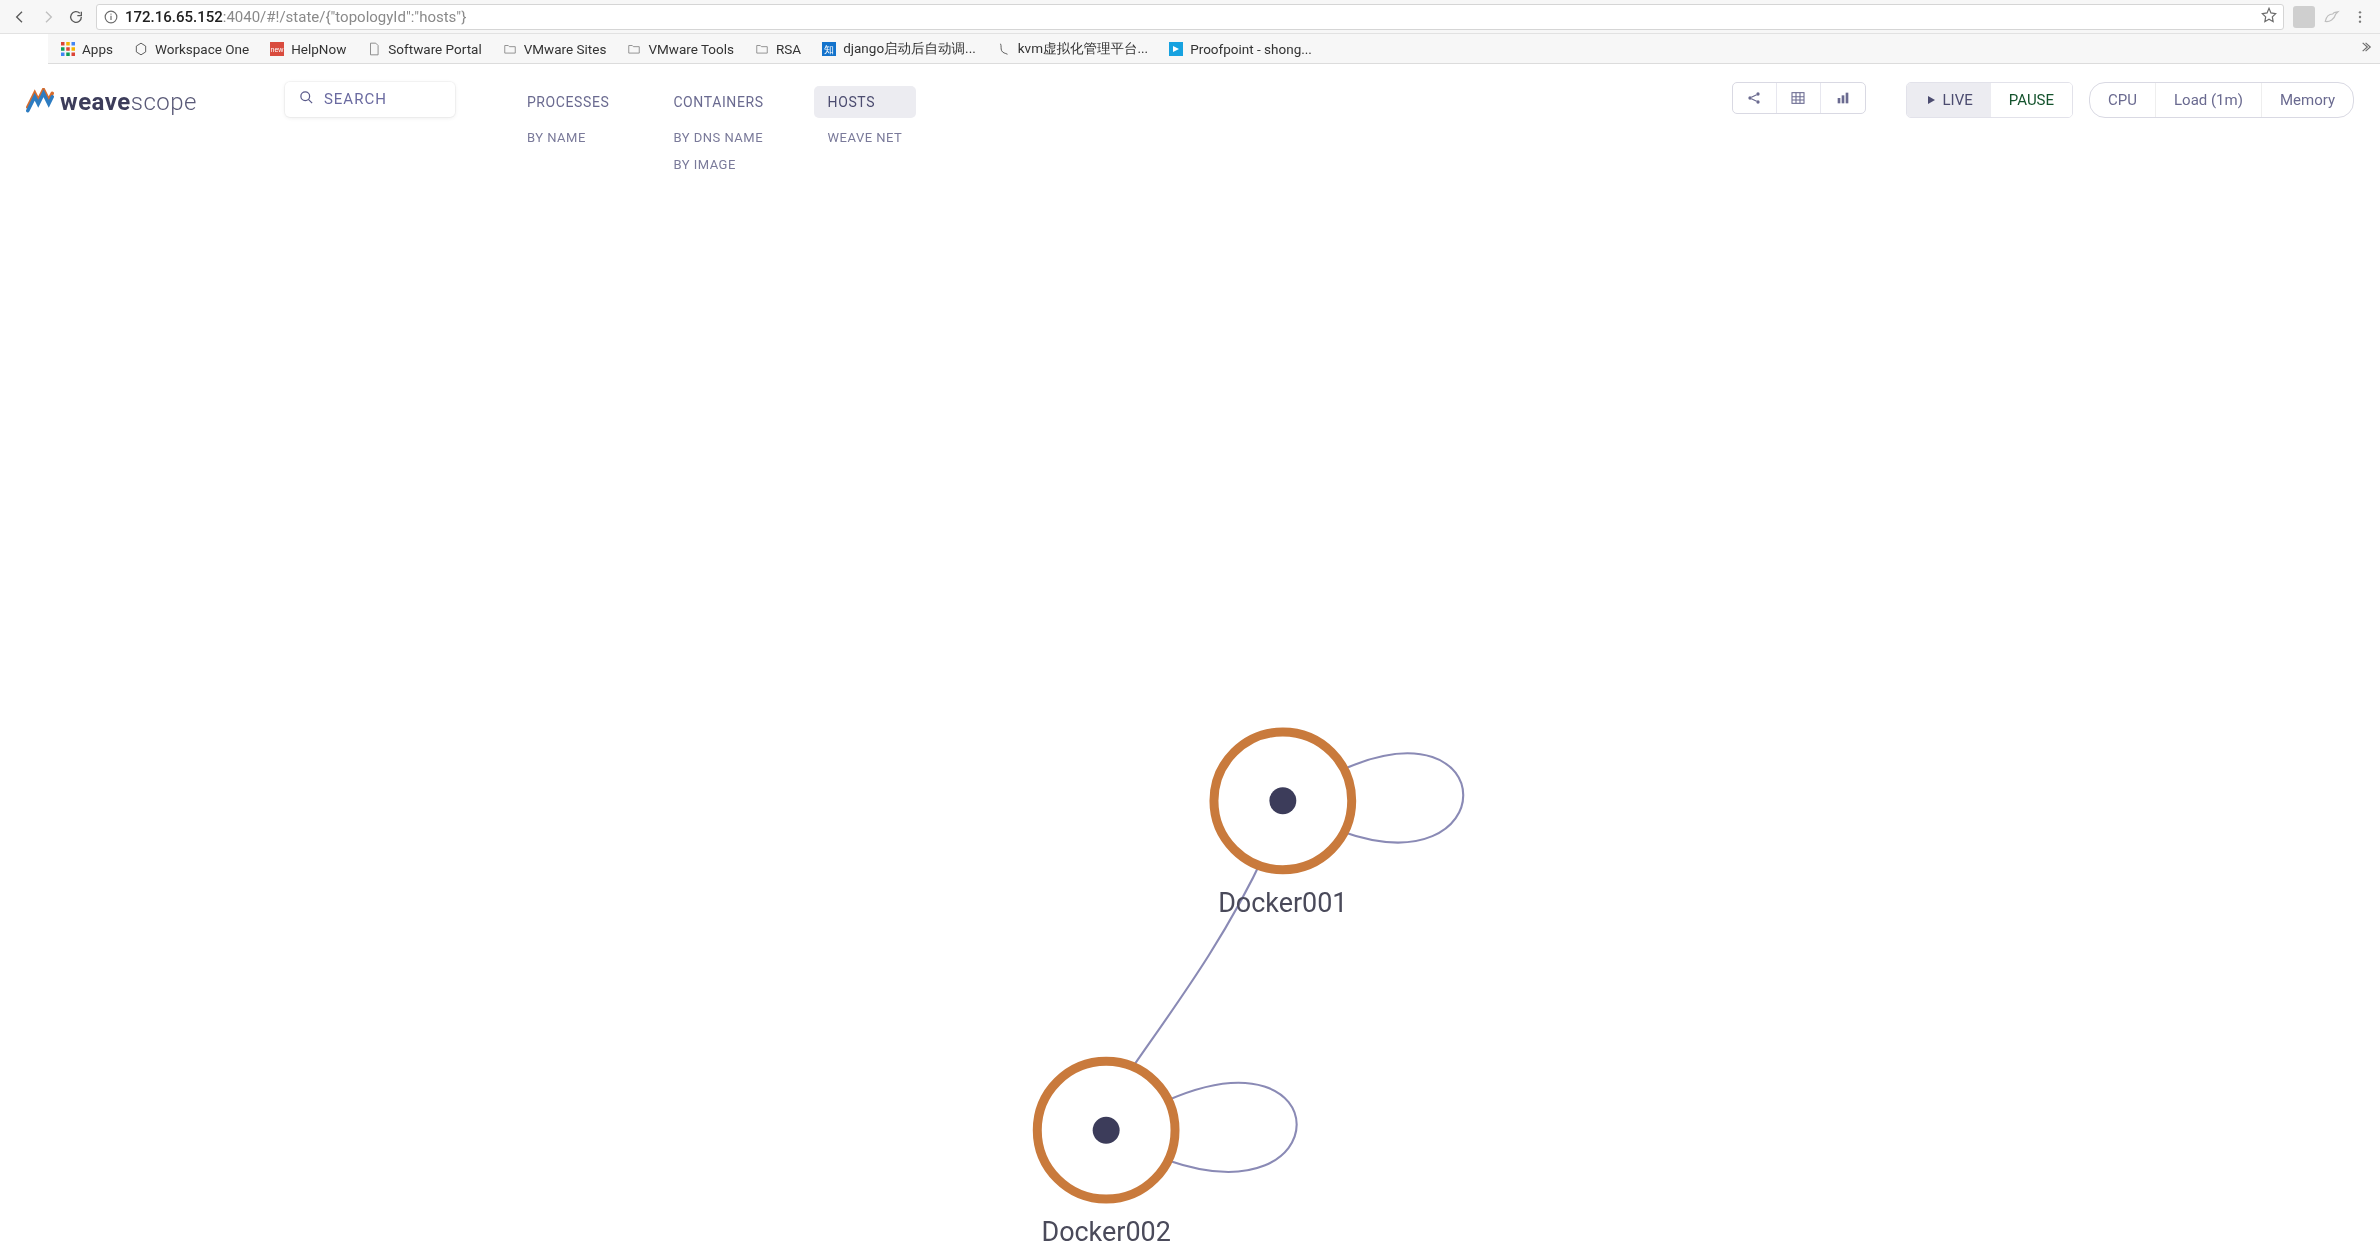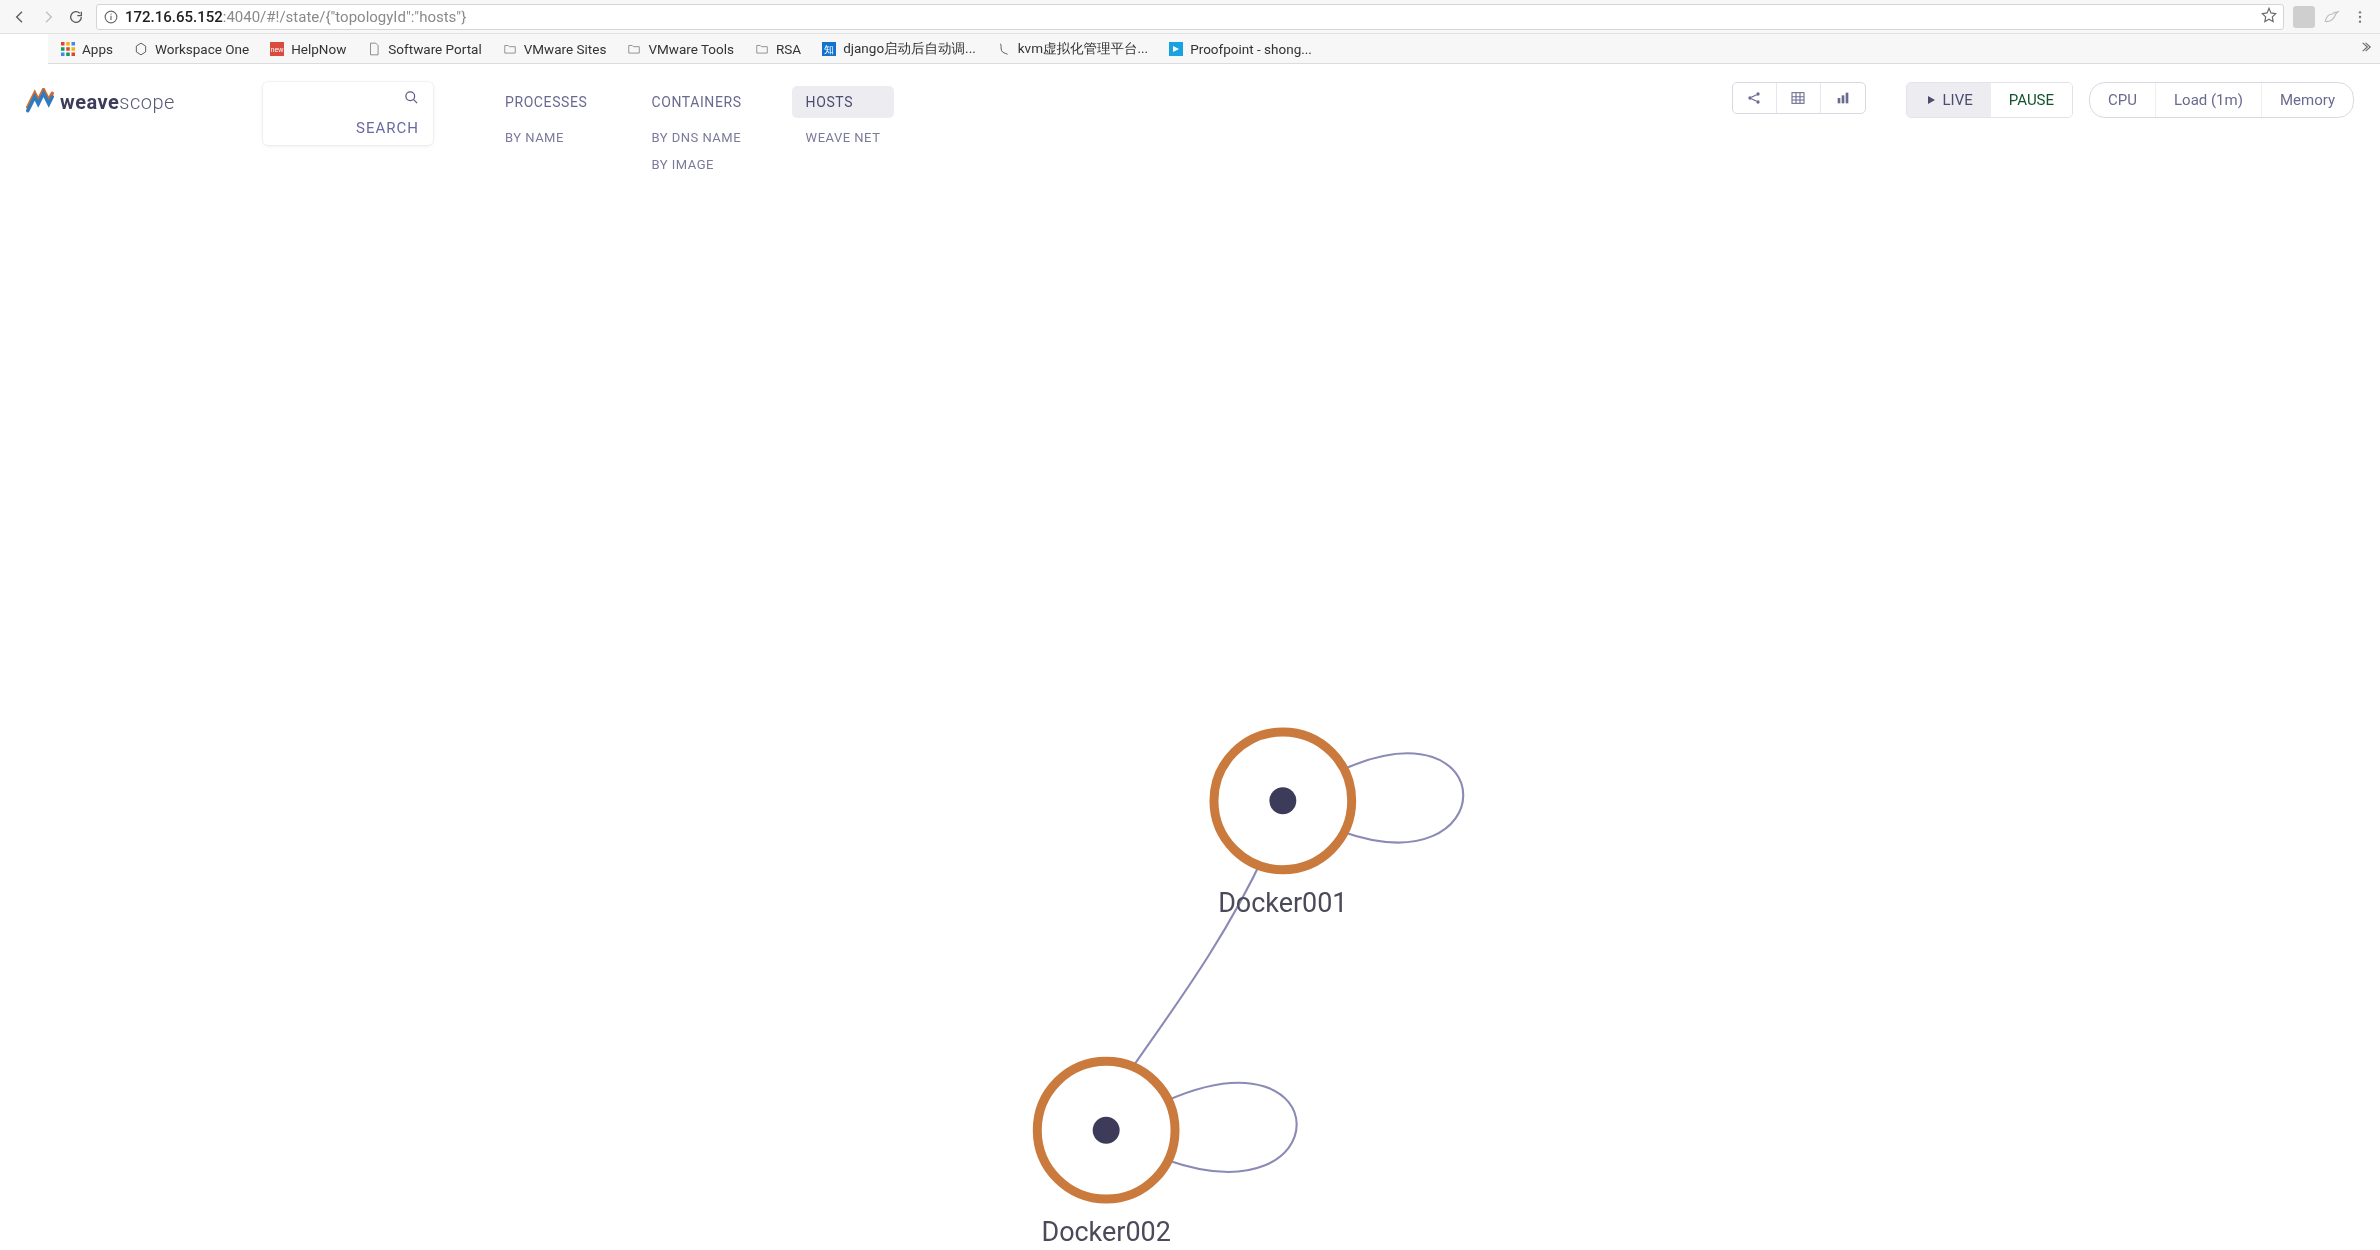--- a/index.html
+++ b/index.html
@@ -36,30 +36,29 @@
   .bk-folder { color: #8d8d8d; }
   .bk-more { margin-left: auto; color: #6b6b6b; }
 
   
   .app { flex: 1 1 auto; position: relative; display: flex; flex-direction: column; background: #fff; overflow: hidden; }
   .app-toolbar {
     display: flex; align-items: flex-start; gap: 28px; padding: 18px 26px 0 26px;
   }
   .logo { display: flex; align-items: center; gap: 6px; margin-top: 6px; }
   .logo .mark svg { display: block; }
-  .logo .word { font-size: 20px; letter-spacing: 0.5px; color: #3c3c5a; }
+  .logo .word { font-size: 24px; letter-spacing: 0.5px; color: #3c3c5a; }
   .logo .word .bold { font-weight: 700; }
   .logo .word .light { font-weight: 300; color: #5a5a78; }
 
   .search-box {
-    display: flex; align-items: flex-end; gap: 10px; margin-left: 60px;
+    display: flex; align-items: flex-start; gap: 10px; margin-left: 60px;
     background: #fff; border-radius: 5px; padding: 8px 14px;
     box-shadow: 0 1px 4px rgba(0,0,0,0.08), 0 0 0 1px rgba(0,0,0,0.03);
     min-width: 170px;
-    flex-direction: column;
   }
   .search-box .mag { color: #5a5a8a; }
   .search-box .ph { color: #6a6aa0; font-size: 15px; letter-spacing: 1px; }
 
   .topology-nav { display: flex; gap: 36px; margin-left: 30px; margin-top: 4px; }
   .topo-col { display: flex; flex-direction: column; gap: 12px; }
   .topo-main {
     font-size: 14px; letter-spacing: 0.6px; color: #6a6a90; padding: 8px 14px;
     border-radius: 5px;
   }

